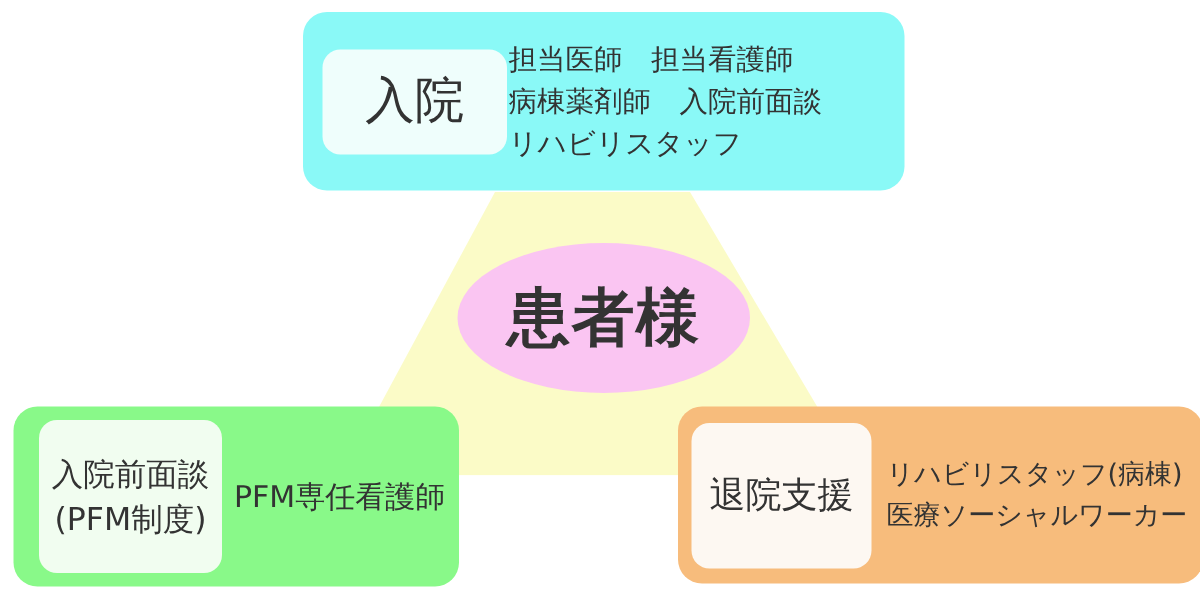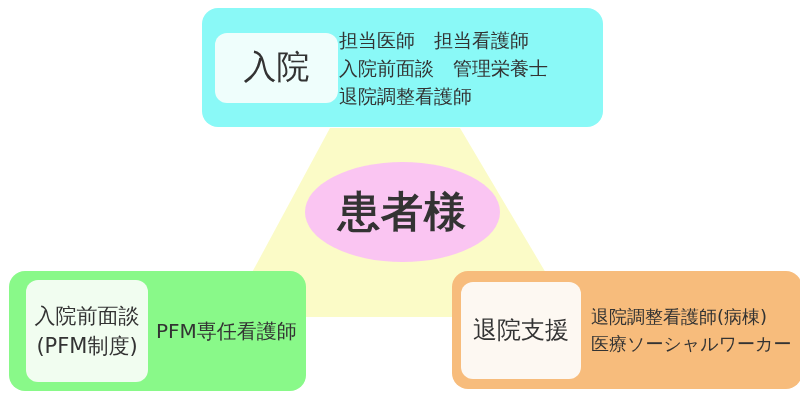--- a/index.html
+++ b/index.html
@@ -61,22 +61,22 @@
 <div class="canvas">
 
   <div class="beam" style="background: rgb(251, 251, 199);"></div>
 
   <div class="gbox cyan" style="background: rgb(138, 249, 247);">
     <div class="tag t-cyan" style="background: rgb(239, 254, 252);">
       <div class="tag-line">入院</div>
     </div>
     <div class="staff">
       <div class="staff-line">担当医師　担当看護師</div>
-      <div class="staff-line">入院前面談　管理栄養士</div>
-      <div class="staff-line">退院調整看護師</div>
+      <div class="staff-line">病棟薬剤師　入院前面談</div>
+      <div class="staff-line">リハビリスタッフ</div>
     </div>
   </div>
 
   <div class="ellipse" style="background: rgb(250, 197, 242);">
     <span>患者様</span>
   </div>
 
   <div class="gbox green" style="background: rgb(137, 249, 137);">
     <div class="tag t-green" style="background: rgb(241, 253, 240);">
       <div class="tag-line">入院前面談</div>
@@ -85,18 +85,18 @@
     <div class="staff">
       <div class="staff-line">PFM専任看護師</div>
     </div>
   </div>
 
   <div class="gbox orange" style="background: rgb(247, 188, 124);">
     <div class="tag t-orange" style="background: rgb(253, 248, 242);">
       <div class="tag-line">退院支援</div>
     </div>
     <div class="staff">
-      <div class="staff-line">退院調整看護師(病棟)</div>
+      <div class="staff-line">リハビリスタッフ(病棟)</div>
       <div class="staff-line">医療ソーシャルワーカー</div>
     </div>
   </div>
 
 </div>
 
 </body></html>

